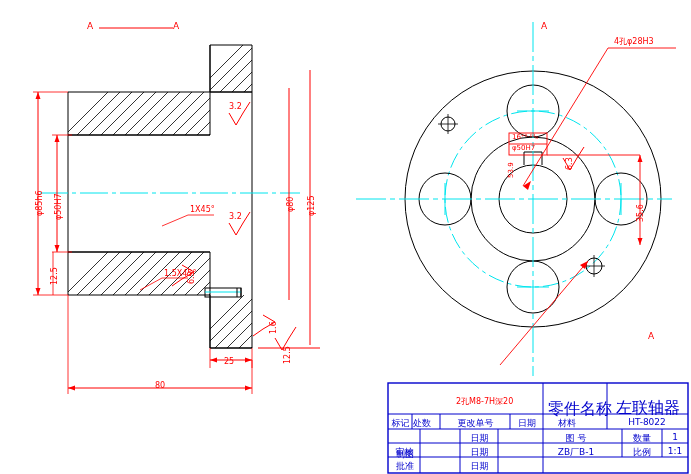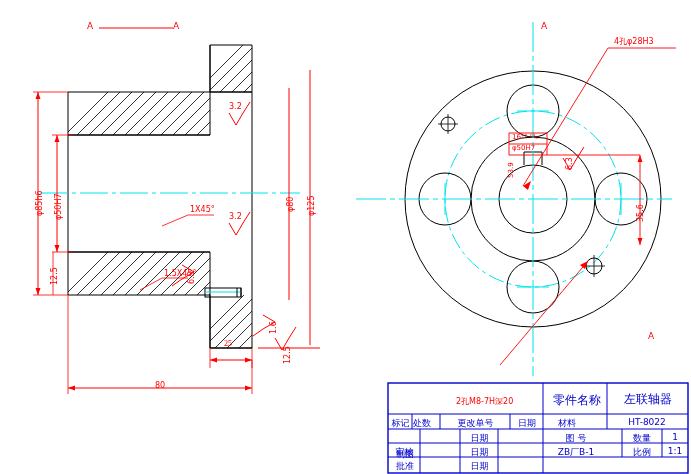--- a/index.html
+++ b/index.html
@@ -6,21 +6,21 @@
   body{width:691px;height:474px;position:relative;overflow:hidden;
        font-family:"Liberation Sans","DejaVu Sans",sans-serif;}
   #sheet{position:absolute;left:0;top:0;width:691px;height:474px;}
   svg{position:absolute;left:0;top:0;}
   .lbl{position:absolute;color:#ff0000;font-size:8px;line-height:1;white-space:nowrap;
        font-family:"DejaVu Sans",sans-serif;}
   .lbl.b{font-size:9px;}
   .vert{transform:rotate(-90deg);transform-origin:0 0;}
   .tb{position:absolute;color:#0000cc;font-size:9px;white-space:nowrap;
       font-family:"DejaVu Sans",sans-serif;text-align:center;}
-  .tbbig{font-size:12px;}
+  .tbbig{font-size:16px;margin-top:7px;}
 </style>
 </head>
 <body>
 
 <div id="sheet">
 
   <svg width="691" height="474">
 
     <g>
 
@@ -242,21 +242,21 @@
   <div class="lbl b" style="left:173px;top:22px;">A</div>
   <div class="lbl b" style="left:541px;top:22px;">A</div>
   <div class="lbl b" style="left:648px;top:332px;">A</div>
 
   <div class="lbl vert" style="left:36px;top:216px;">φ85h6</div>
   <div class="lbl vert" style="left:55px;top:220px;">φ50H7</div>
   <div class="lbl vert" style="left:287px;top:212px;">φ80</div>
   <div class="lbl vert" style="left:308px;top:216px;">φ125</div>
   <div class="lbl vert" style="left:51px;top:285px;">12.5</div>
 
-  <div class="lbl" style="left:224px;top:340px;font-family:Liberation Serif, serif;">25</div>
+  <div class="lbl" style="left:224px;top:358px;">25</div>
   <div class="lbl" style="left:155px;top:382px;">80</div>
 
   <div class="lbl" style="left:190px;top:206px;">1X45°</div>
   <div class="lbl" style="left:164px;top:270px;">1.5X45°</div>
 
   <div class="lbl" style="left:229px;top:103px;">3.2</div>
   <div class="lbl" style="left:229px;top:213px;">3.2</div>
   <div class="lbl vert" style="left:188px;top:284px;">6.3</div>
   <div class="lbl vert" style="left:270px;top:334px;">1.6</div>
   <div class="lbl vert" style="left:284px;top:364px;">12.5</div>

